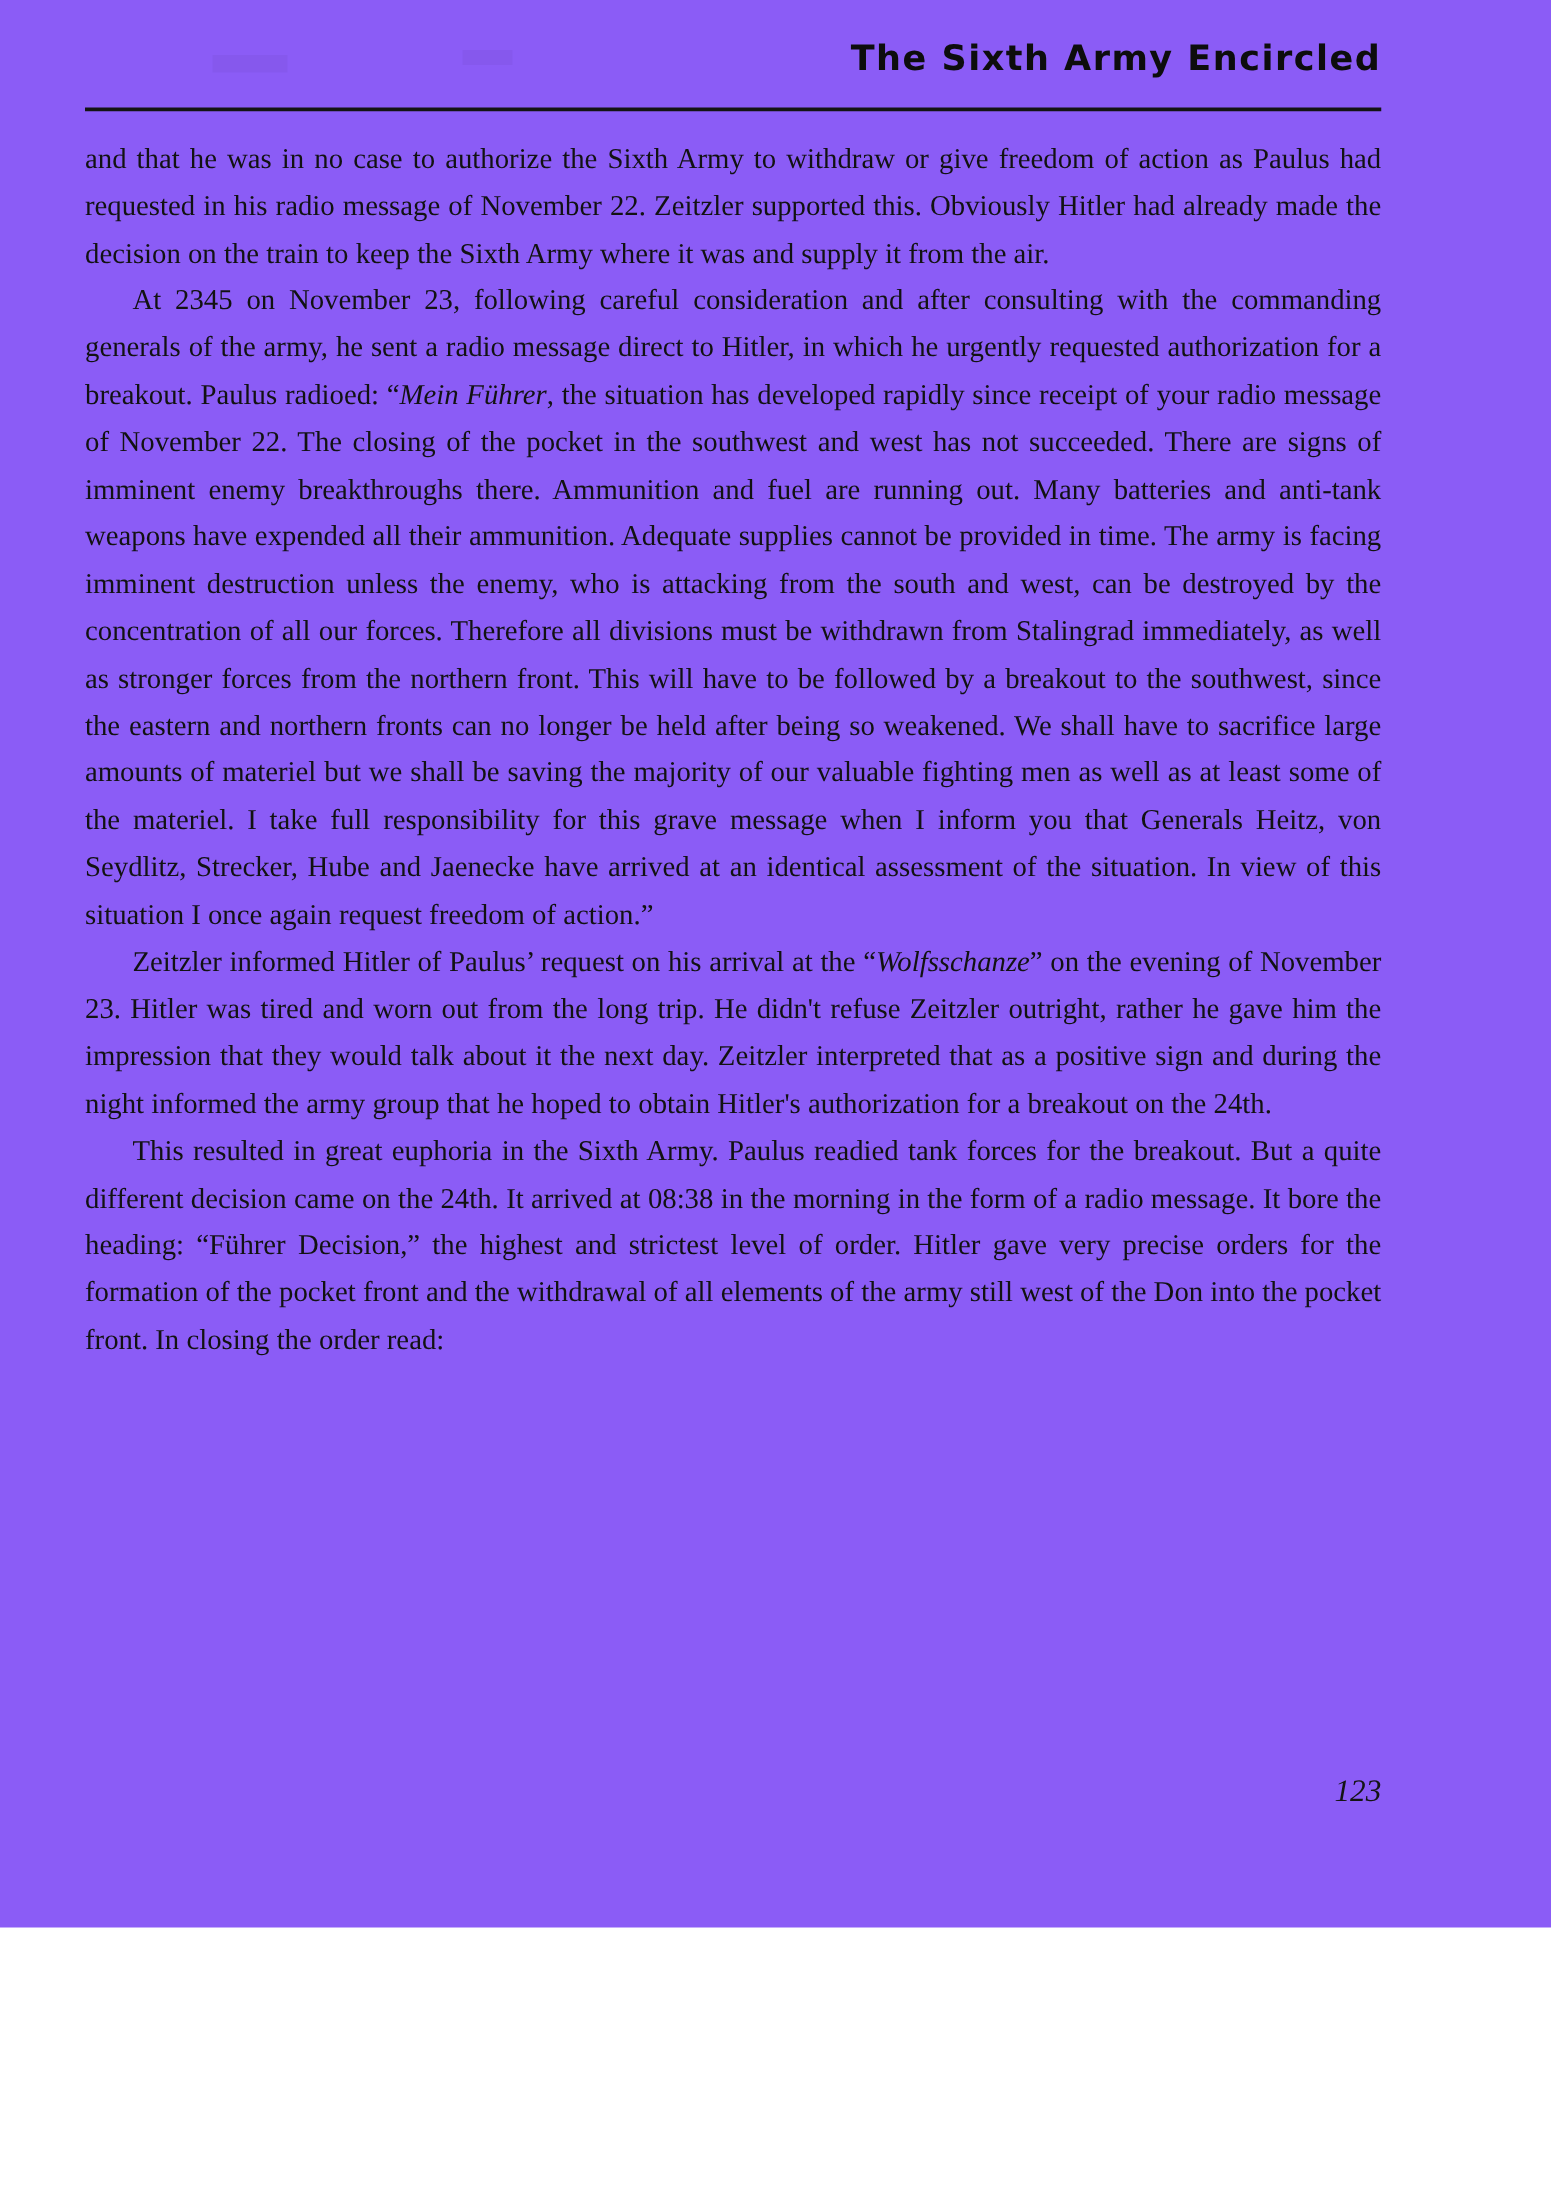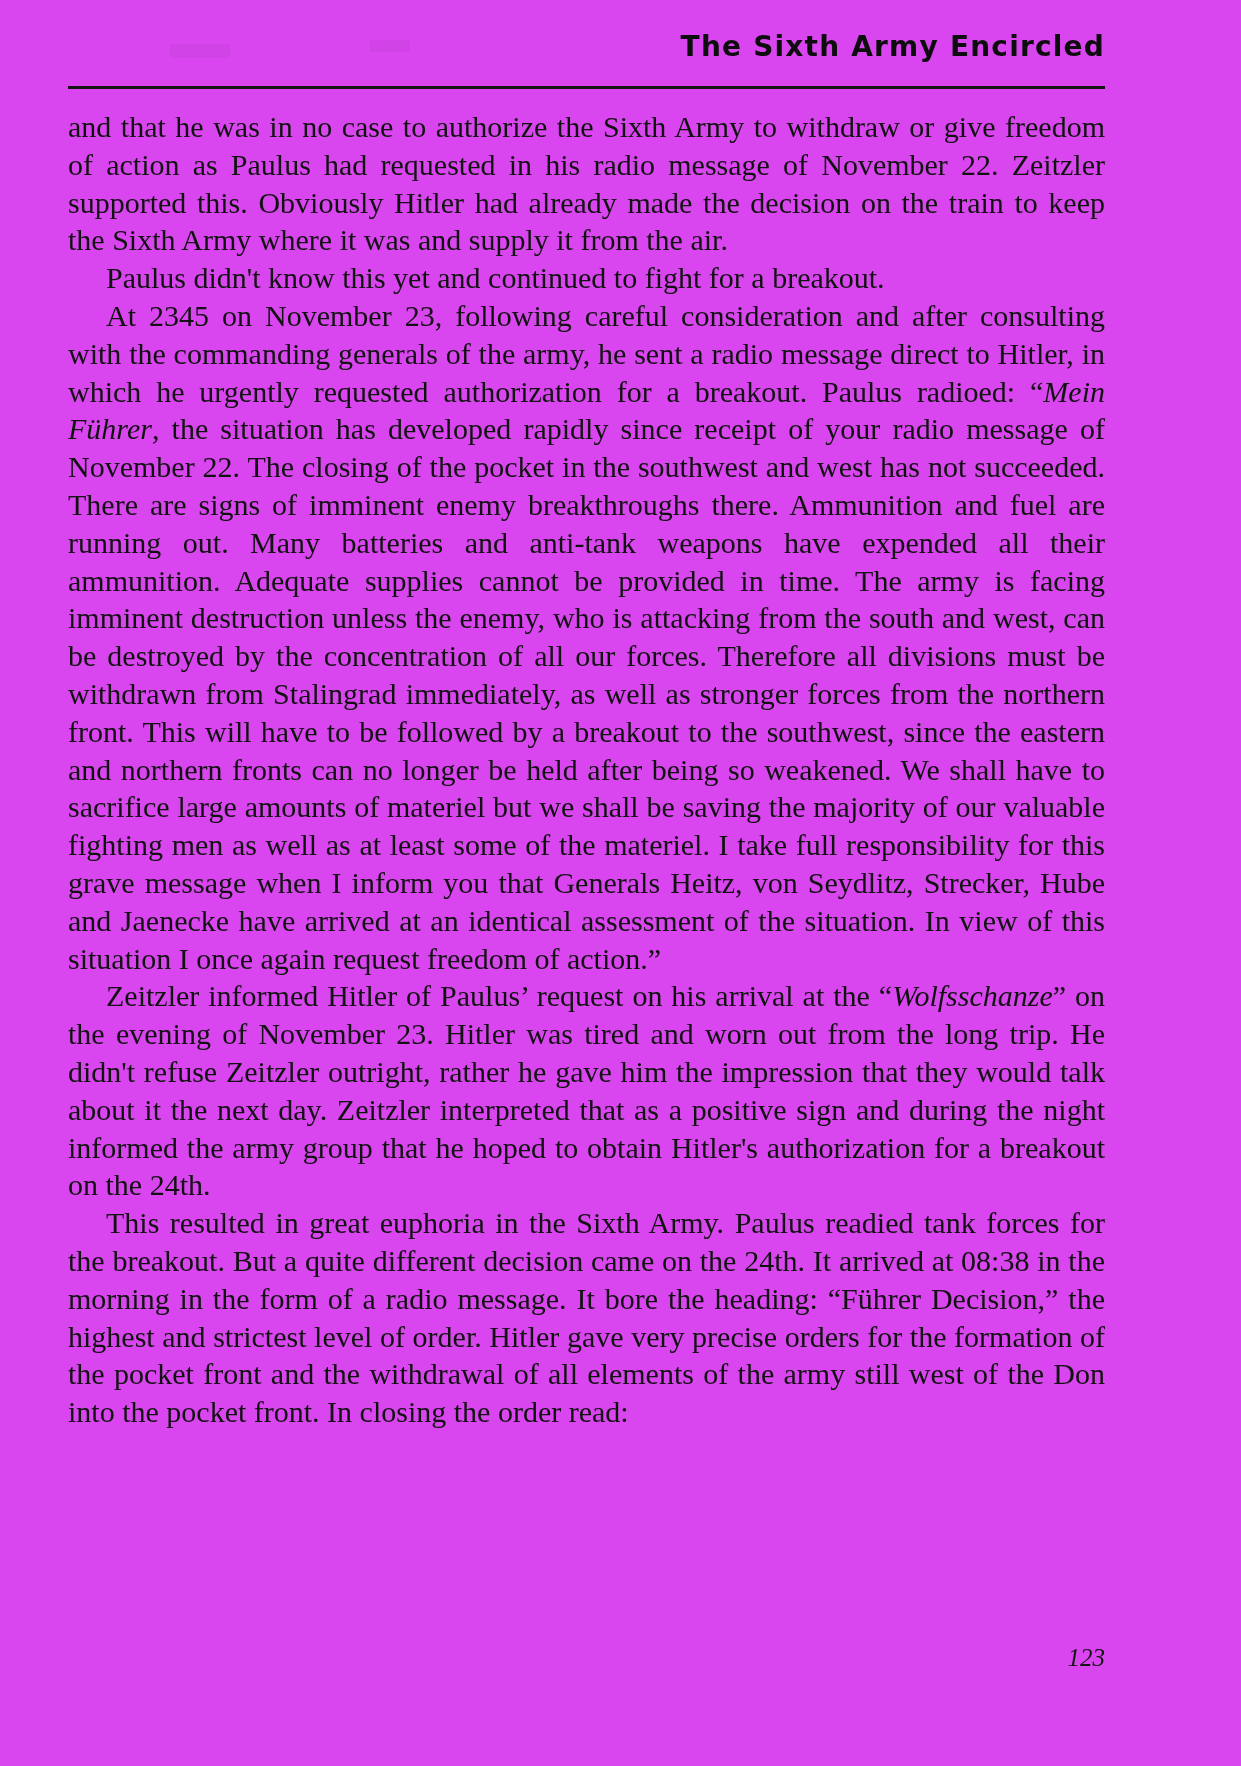--- a/index.html
+++ b/index.html
@@ -12,22 +12,22 @@
     height: 1766px;
     font-family: "Liberation Serif", serif;
     color: #101010;
     position: relative;
     overflow: hidden;
   }
   .page {
     position: absolute;
     left: 0; top: 0;
     width: 1241px;
-    height: 1766px;
-    background: #d946ef;
+    height: 1542px;
+    background: #8b5cf6;
   }
   .header {
     position: absolute;
     left: 68px;
     top: 30px;
     width: 1980px;
     max-width: 1037px;
     text-align: right;
   }
   .header-title {
@@ -44,21 +44,21 @@
     top: 86px;
     width: 1037px;
     height: 3px;
     background: #141414;
   }
   .body-text {
     position: absolute;
     left: 68px;
     top: 108px;
     width: 1037px;
-    font-size: 30px;
+    font-size: 23px;
     line-height: 37.8px;
     text-align: justify;
     text-justify: inter-word;
     color: #121212;
   }
   .body-text p {
     margin: 0;
     text-indent: 0;
   }
   .body-text p.indent {
@@ -90,21 +90,20 @@
   <div class="faint-mark" style="left:370px;top:40px;width:40px;height:12px;"></div>
 
   <div class="header">
     <span class="header-title">The Sixth Army Encircled</span>
   </div>
 
   <div class="header-rule"></div>
 
   <div class="body-text" id="body-text">
       <p><span>and that he was in no case to authorize the Sixth Army to withdraw or give freedom of action as Paulus had requested in his radio message of November 22. Zeitzler supported this. Obviously Hitler had already made the decision on the train to keep the Sixth Army where it was and supply it from the air.</span></p>
-      <p class="indent"><span>Paulus didn't know this yet and continued to fight for a breakout.</span></p>
       <p class="indent"><span>At 2345 on November 23, following careful consideration and after consulting with the commanding generals of the army, he sent a radio message direct to Hitler, in which he urgently requested authorization for a breakout. Paulus radioed: “</span><span class="italic">Mein Führer</span><span>, the situation has developed rapidly since receipt of your radio message of November 22. The closing of the pocket in the southwest and west has not succeeded. There are signs of imminent enemy breakthroughs there. Ammunition and fuel are running out. Many batteries and anti-tank weapons have expended all their ammunition. Adequate supplies cannot be provided in time. The army is facing imminent destruction unless the enemy, who is attacking from the south and west, can be destroyed by the concentration of all our forces. Therefore all divisions must be withdrawn from Stalingrad immediately, as well as stronger forces from the northern front. This will have to be followed by a breakout to the southwest, since the eastern and northern fronts can no longer be held after being so weakened. We shall have to sacrifice large amounts of materiel but we shall be saving the majority of our valuable fighting men as well as at least some of the materiel. I take full responsibility for this grave message when I inform you that Generals Heitz, von Seydlitz, Strecker, Hube and Jaenecke have arrived at an identical assessment of the situation. In view of this situation I once again request freedom of action.”</span></p>
       <p class="indent"><span>Zeitzler informed Hitler of Paulus’ request on his arrival at the “</span><span class="italic">Wolfsschanze</span><span>” on the evening of November 23. Hitler was tired and worn out from the long trip. He didn't refuse Zeitzler outright, rather he gave him the impression that they would talk about it the next day. Zeitzler interpreted that as a positive sign and during the night informed the army group that he hoped to obtain Hitler's authorization for a breakout on the 24th.</span></p>
       <p class="indent"><span>This resulted in great euphoria in the Sixth Army. Paulus readied tank forces for the breakout. But a quite different decision came on the 24th. It arrived at 08:38 in the morning in the form of a radio message. It bore the heading: “Führer Decision,” the highest and strictest level of order. Hitler gave very precise orders for the formation of the pocket front and the withdrawal of all elements of the army still west of the Don into the pocket front. In closing the order read:</span></p>
     </div>
 
   <div class="folio">123</div>
 
 </div>
 
 </body></html>

